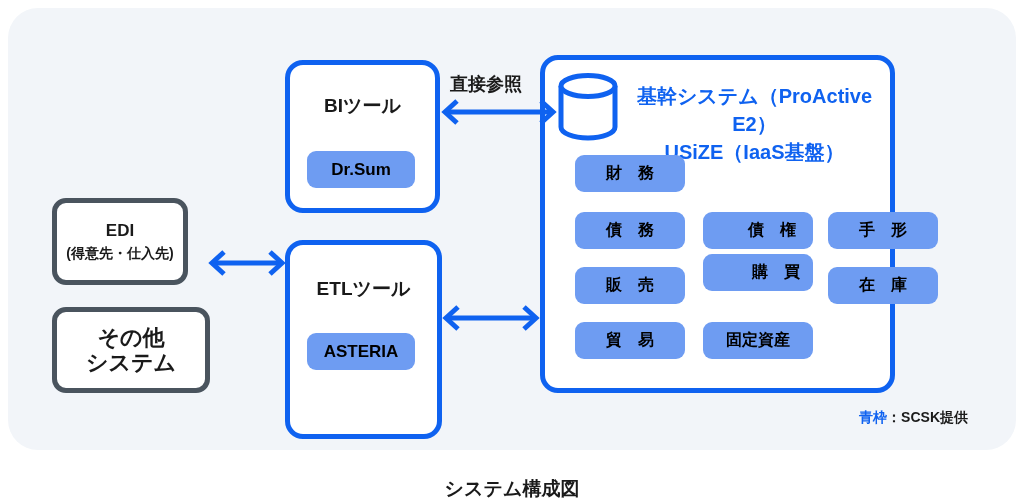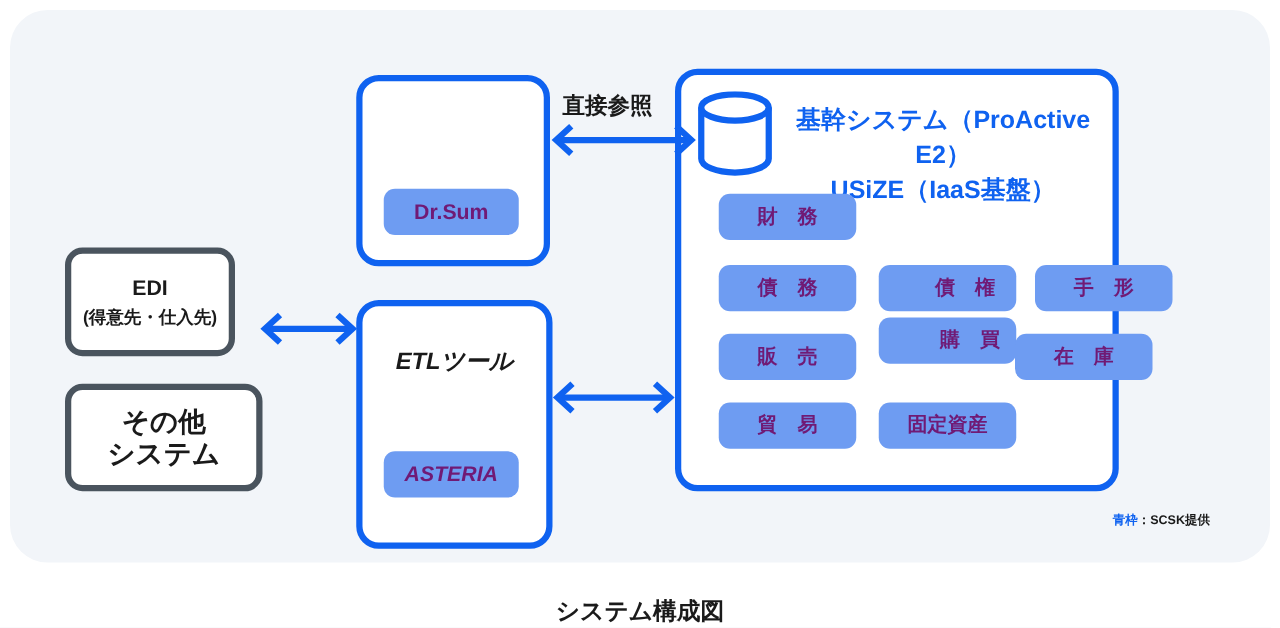--- a/index.html
+++ b/index.html
@@ -29,53 +29,53 @@
   .edi{left:52px;top:198px;width:136px;height:87px;
        display:flex;flex-direction:column;align-items:center;justify-content:center;}
   .edi .box-title{font-weight:700;font-size:17px;line-height:20px;}
   .edi .box-sub{font-weight:700;font-size:14px;line-height:18px;margin-top:3px;}
   .other{left:52px;top:307px;width:158px;height:86px;
        display:flex;flex-direction:column;align-items:center;justify-content:center;}
   .other .box-title{font-weight:700;font-size:22px;line-height:25px;text-align:center;}
 
   
   .bi{left:285px;top:60px;width:155px;height:153px;}
-  .etl{left:285px;top:240px;width:157px;height:199px;font-style:italic;}
+  .etl{left:285px;top:240px;width:157px;height:199px;}
   .node-title{position:absolute;left:0;right:0;text-align:center;
     font-weight:700;font-size:19px;color:var(--ink);}
   .bi .node-title{top:28px;}
   .etl .node-title{top:31px;}
   .chip{
-    position:absolute;background:var(--chip);color:#701a75;border-radius:9px;
+    position:absolute;background:var(--chip);color:#000000;border-radius:9px;
     font-weight:700;display:flex;align-items:center;justify-content:center;
   }
   .product-chip{width:108px;height:37px;left:17px;font-size:17px;}
   .bi .product-chip{top:86px;}
-  .etl .product-chip{top:88px;margin-top:28px;}
+  .etl .product-chip{top:88px;}
 
   
   .core{left:540px;top:55px;width:355px;height:338px;border-radius:22px;}
   .core-title{
     position:absolute;left:78px;right:4px;top:22px;text-align:center;
     color:var(--accent);font-weight:700;font-size:20px;line-height:28px;
   }
   .db-icon{position:absolute;left:11px;top:13px;}
   .module-chip{width:110px;height:37px;font-size:16px;}
 
   
   .arrows{position:absolute;left:0;top:0;width:1024px;height:502px;pointer-events:none;}
   .arrows line,.arrows polyline{stroke:var(--accent);stroke-width:5;fill:none;}
 
   .direct-ref{
     position:absolute;left:440px;top:72px;width:92px;text-align:center;
     font-weight:700;font-size:18px;color:var(--ink);
   }
   .legend{
     position:absolute;top:409px;right:56px;
-    font-weight:700;font-size:10px;color:var(--ink);
+    font-weight:700;font-size:14px;color:var(--ink);
   }
   .legend .legend-blue{color:var(--accent);}
   .diagram-caption{
     position:absolute;left:0;right:0;top:476px;text-align:center;
     font-weight:700;font-size:19px;color:var(--ink);
   }
 </style>
 </head>
 <body>
 
@@ -87,20 +87,21 @@
 </div>
 
 <div class="box dark other">
   <div class="box-title">
     <div>その他</div>
     <div>システム</div>
   </div>
 </div>
 
 <div class="box blue bi">
+  <div class="node-title">BIツール</div>
   <div class="chip product-chip">Dr.Sum</div>
 </div>
 
 <div class="box blue etl">
   <div class="node-title">ETLツール</div>
   <div class="chip product-chip">ASTERIA</div>
 </div>
 
 <div class="box blue core">
   <svg class="db-icon" width="64" height="68" viewBox="0 0 64 68">
@@ -111,21 +112,21 @@
     <div>基幹システム（ProActive E2）</div>
     <div>USiZE（IaaS基盤）</div>
   </div>
   <div id="modules">
       <div class="chip module-chip" style="left: 30px; top: 95px;">財　務</div>
       <div class="chip module-chip" style="left: 30px; top: 152px;">債　務</div>
       <div class="chip module-chip" style="left: 158px; top: 152px; padding-left: 28px;">債　権</div>
       <div class="chip module-chip" style="left: 283px; top: 152px;">手　形</div>
       <div class="chip module-chip" style="left: 30px; top: 207px;">販　売</div>
       <div class="chip module-chip" style="left: 158px; top: 194px; padding-left: 36px;">購　買</div>
-      <div class="chip module-chip" style="left: 267px; top: 207px; font-family: Liberation Serif, serif;">在　庫</div>
+      <div class="chip module-chip" style="left: 283px; top: 207px; font-family: Liberation Serif, serif;">在　庫</div>
       <div class="chip module-chip" style="left: 30px; top: 262px;">貿　易</div>
       <div class="chip module-chip" style="left: 158px; top: 262px;">固定資産</div>
     </div>
 </div>
 
 <svg class="arrows" viewBox="0 0 1024 502">
 
   <g>
     <line x1="447" y1="112" x2="551" y2="112"></line>
     <polyline points="457,101 445,112 457,123"></polyline>

